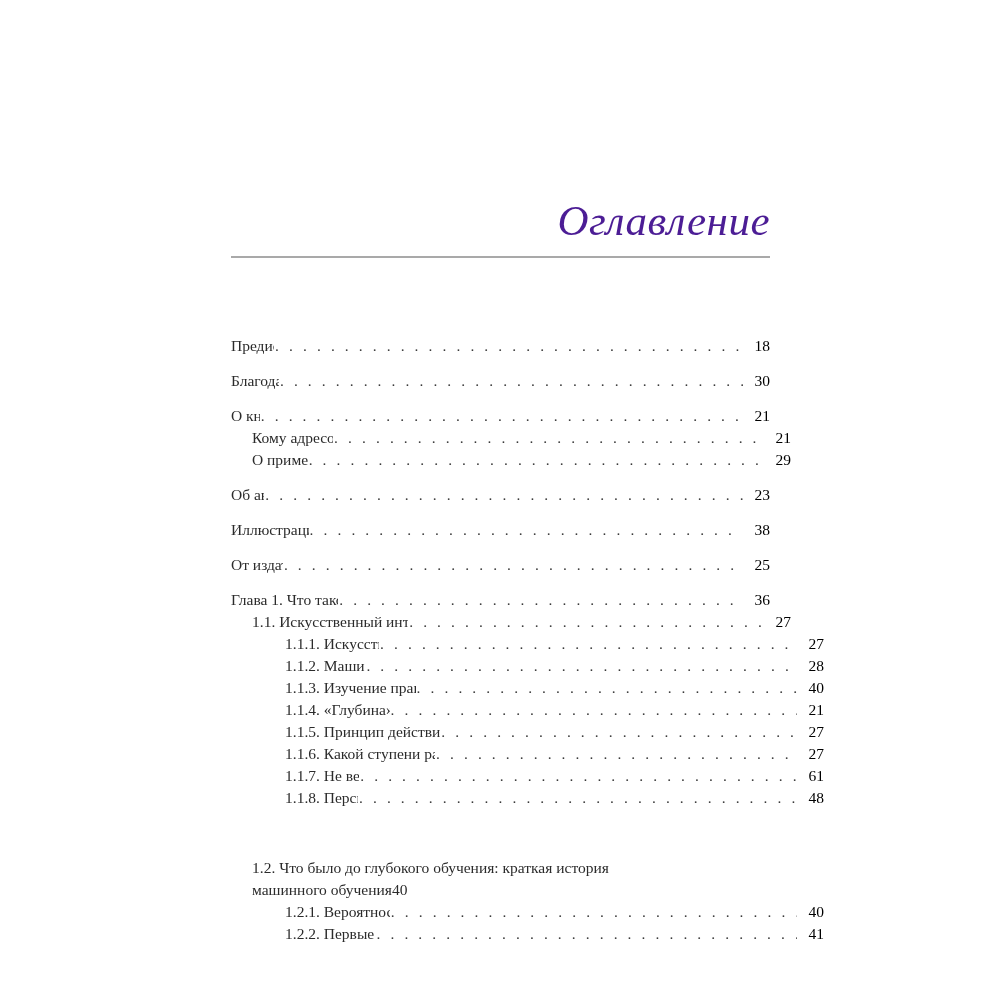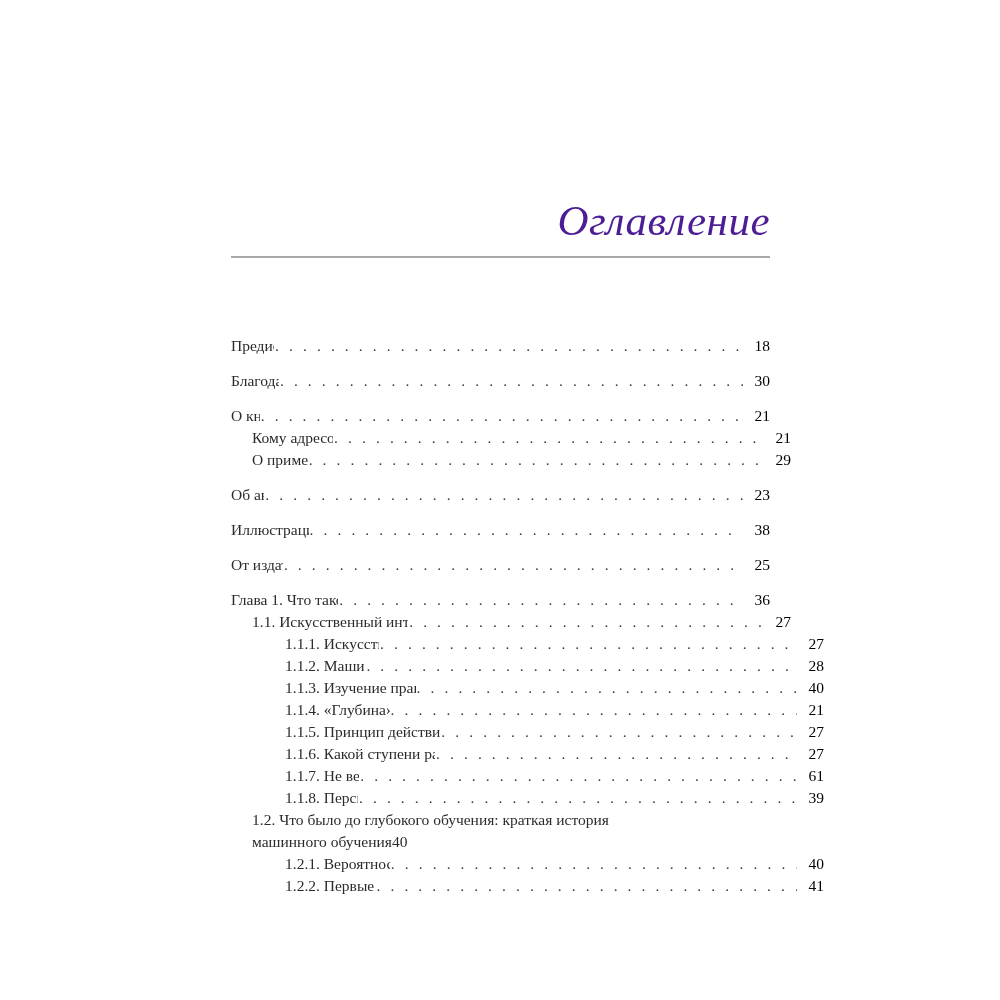--- a/index.html
+++ b/index.html
@@ -103,20 +103,21 @@
   .lvl-0 { padding-left: 0px; }
   .lvl-1 { padding-left: 21px; }
   .lvl-2 { padding-left: 54px; }
 
   
   .entry-wrap {
     width: 100%;
     font-size: 15.5px;
     line-height: 22px;
     color: #2b2b2b;
+    margin-top: 48px;
   }
   .entry-wrap .first-line {
     white-space: nowrap;
   }
   .entry-wrap .second-line {
     display: flex;
     align-items: flex-end;
     width: 100%;
     white-space: nowrap;
   }
@@ -226,21 +227,21 @@
           <span class="page-no">27</span>
         </div>
         <div class="entry lvl-2">
           <span class="label">1.1.7. Не верьте рекламе</span>
           <span class="leader"></span>
           <span class="page-no">61</span>
         </div>
         <div class="entry lvl-2">
           <span class="label">1.1.8. Перспективы ИИ.</span>
           <span class="leader"></span>
-          <span class="page-no">39</span>
+          <span class="page-no">48</span>
         </div>
         <div class="entry-wrap lvl-1">
           <div class="first-line">1.2. Что было до глубокого обучения: краткая история</div>
           <div class="second-line">
             <span class="label">машинного обучения</span>
             <span class="leader"></span>
             <span class="page-no">40</span>
           </div>
         </div>
         <div class="entry lvl-2">

